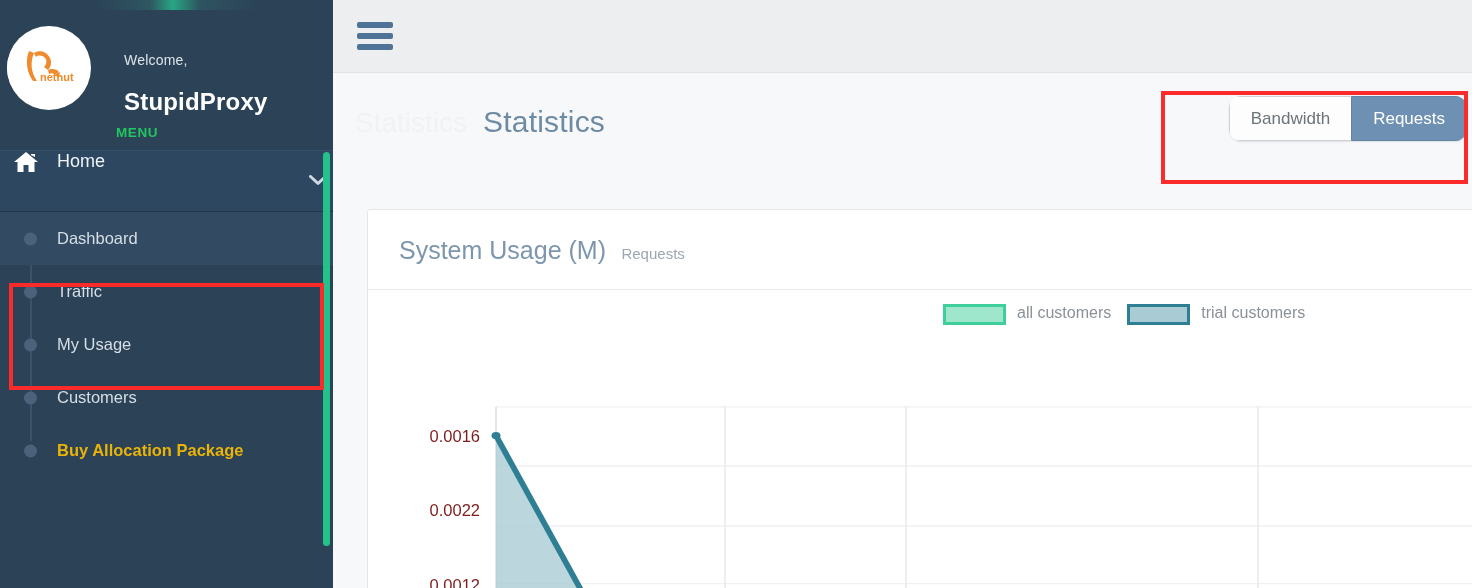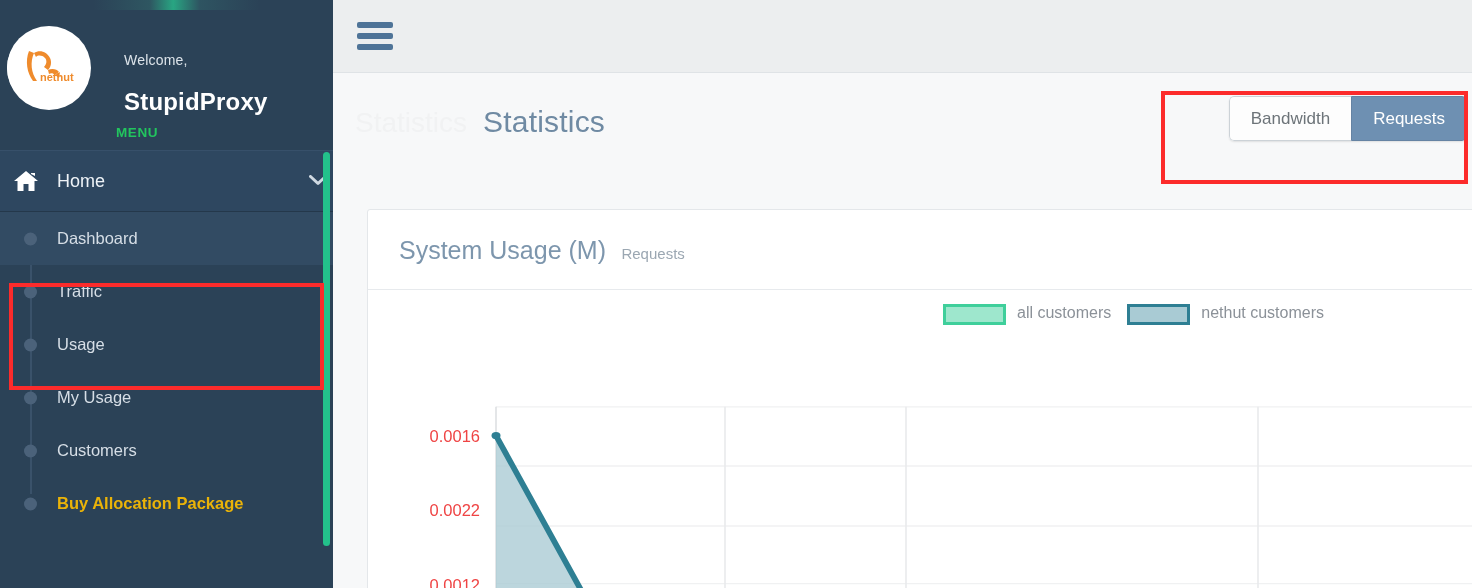--- a/index.html
+++ b/index.html
@@ -45,21 +45,21 @@
     color: #22c55e; font-weight: 700; font-size: 13.5px; letter-spacing: .6px;
   }
 
   
   #nav { position: absolute; left: 0; top: 150px; width: 333px; }
   #nav-home {
     position: relative; height: 62px; width: 364px;
     background: #2e4760;
     border-top: 1px solid #37506a;
     border-bottom: 1px solid #24384b;
-    display: flex; align-items: center;
+    display: flex; 
   }
   #nav-home .home-icon { margin-left: 12px; width: 28px; display:flex; justify-content:center; }
   #nav-home .label {
     margin-left: 17px; color: #eef3f7; font-size: 18px; font-weight: 400;
   }
   #nav-home .chev {
     position: absolute; right: 37px; top: 50%; transform: translateY(-50%);
   }
 
   #submenu { position: relative; width: 333px; background: #2b4257; padding-top: 0; }
@@ -126,21 +126,21 @@
   #ghost-title {
     position: absolute; left: 22px; top: 34px;
     font-size: 28px; color: #f1f2f3; font-weight: 400;
     user-select: none;
   }
 
   
   #toggle-wrap {
     position: absolute; right: 5px; top: 23px;
     display: flex;
-    border-radius: 5px; overflow: hidden;
+    border-radius: 12px; overflow: hidden;
     box-shadow: 0 1px 2px rgba(0,0,0,.10);
   }
   .toggle-btn {
     font-size: 17px; font-family: "Liberation Sans", sans-serif;
     padding: 13px 21px; border: 1px solid #ccd2d7;
     cursor: pointer; line-height: 1;
   }
   .toggle-btn.off { background: #fdfdfd; color: #6d7479; border-right: none; border-radius: 5px 0 0 5px; }
   .toggle-btn.on  { background: #6e90b2; color: #ffffff; border-color: #6583a3; border-radius: 0 5px 5px 0; }
 
@@ -180,21 +180,21 @@
     position: absolute; left: 575px; top: 14px;
     display: flex; align-items: center; gap: 16px;
   }
   .legend-entry { display: flex; gap: 11px; }
   .legend-swatch { width: 63px; height: 21px; border-width: 3px; border-style: solid; }
   .legend-text { font-size: 16px; color: #8b9198; }
 
   #plot { position: absolute; left: 0; top: 0; width: 1139px; height: 320px; }
   .ytick {
     position: absolute; right: 0; width: 120px; text-align: right;
-    font-size: 16.5px; color: #ef4444; transform: translateY(-50%);
+    font-size: 16.5px; color: #7f1d1d; transform: translateY(-50%);
   }
 </style>
 </head>
 <body>
 
 <div id="app">
 
   <div id="sidebar">
     <div id="sidebar-topglow"></div>
 
@@ -237,24 +237,20 @@
         <div class="sub-item active">
           <span class="sub-dot"></span>
           <span class="sub-label">Dashboard</span>
         </div>
 
         <div class="sub-item">
           <span class="sub-dot"></span>
           <span class="sub-label">Traffic</span>
         </div>
 
-        <div class="sub-item">
-          <span class="sub-dot"></span>
-          <span class="sub-label">Usage</span>
-        </div>
 
         <div class="sub-item">
           <span class="sub-dot"></span>
           <span class="sub-label">My Usage</span>
         </div>
 
         <div class="sub-item">
           <span class="sub-dot"></span>
           <span class="sub-label">Customers</span>
         </div>
@@ -298,21 +294,21 @@
 
       <div id="chart-body">
 
         <div id="legend">
           <div class="legend-entry">
             <span class="legend-swatch" style="background:#9ee7cd;border-color:#3fcf9b;"></span>
             <span class="legend-text">all customers</span>
           </div>
           <div class="legend-entry">
             <span class="legend-swatch" style="background:#a9cbd4;border-color:#2e7f93;"></span>
-            <span class="legend-text">nethut customers</span>
+            <span class="legend-text">trial customers</span>
           </div>
         </div>
 
         <div class="ytick" style="left:-8px;top:146px;">0.0016</div>
         <div class="ytick" style="left:-8px;top:220px;">0.0022</div>
         <div class="ytick" style="left:-8px;top:295px;">0.0012</div>
 
         <svg id="plot" viewBox="0 0 1139 400" preserveAspectRatio="none">
 
           <line x1="128" y1="146" x2="1139" y2="146" stroke="#f0f1f2" stroke-width="1.6"></line>

